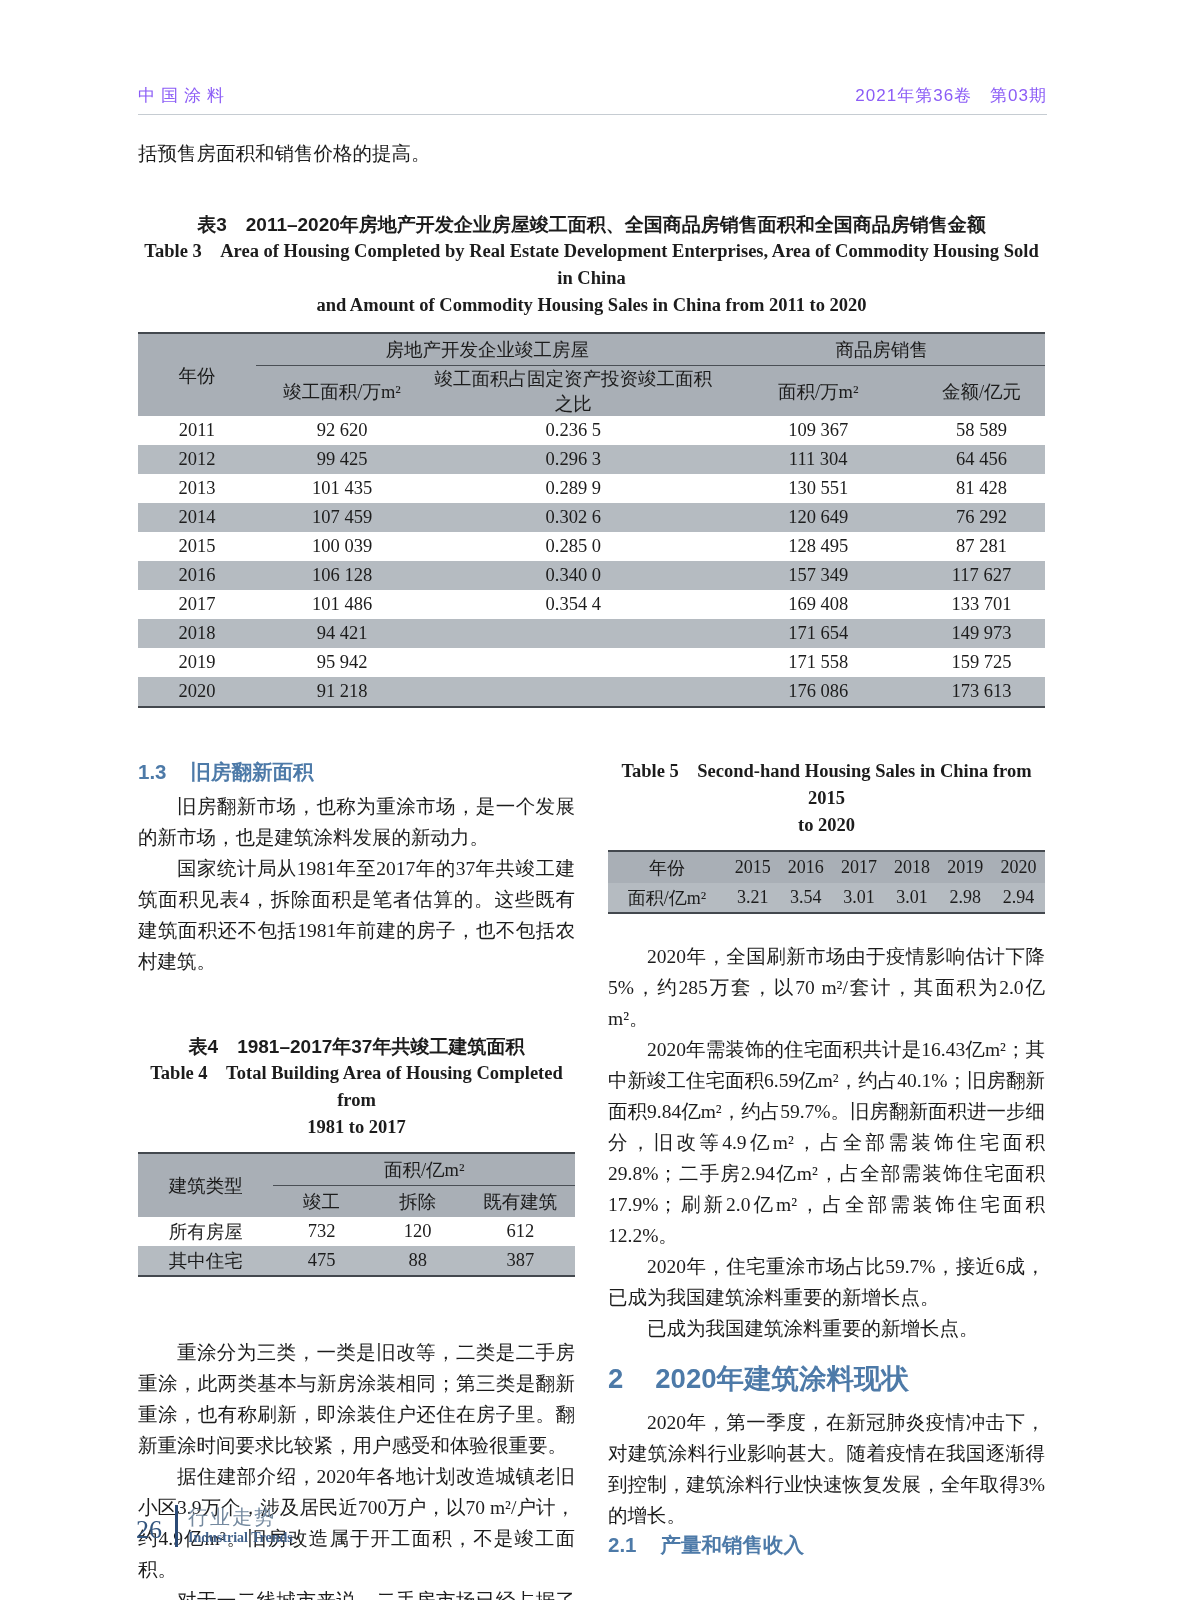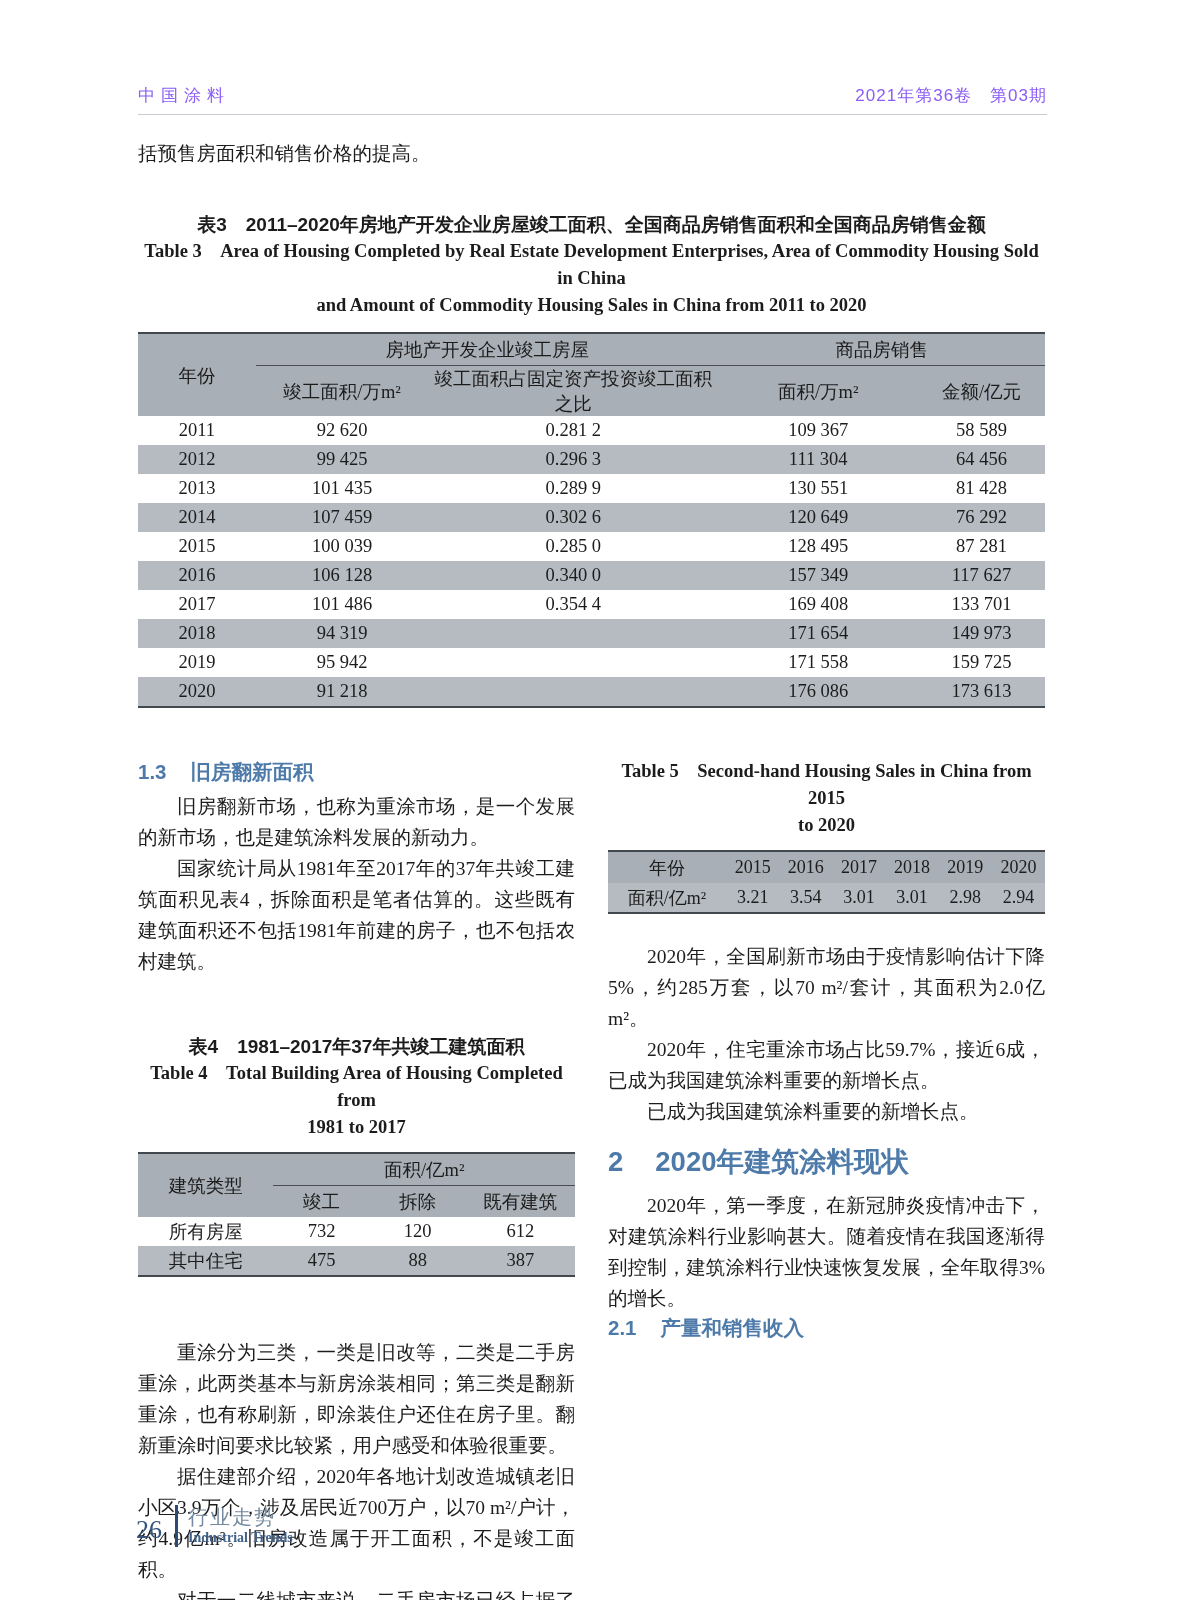--- a/index.html
+++ b/index.html
@@ -130,21 +130,21 @@
           <th>竣工面积/万m²</th>
           <th>竣工面积占固定资产投资竣工面积之比</th>
           <th>面积/万m²</th>
           <th>金额/亿元</th>
         </tr>
       </thead>
       <tbody>
         <tr>
             <td>2011</td>
             <td>92 620</td>
-            <td>0.281 2</td>
+            <td>0.236 5</td>
             <td>109 367</td>
             <td>58 589</td>
           </tr>
         <tr class="alt">
             <td>2012</td>
             <td>99 425</td>
             <td>0.296 3</td>
             <td>111 304</td>
             <td>64 456</td>
           </tr>
@@ -178,21 +178,21 @@
           </tr>
         <tr>
             <td>2017</td>
             <td>101 486</td>
             <td>0.354 4</td>
             <td>169 408</td>
             <td>133 701</td>
           </tr>
         <tr class="alt">
             <td>2018</td>
-            <td>94 319</td>
+            <td>94 421</td>
             <td></td>
             <td>171 654</td>
             <td>149 973</td>
           </tr>
         <tr>
             <td>2019</td>
             <td>95 942</td>
             <td></td>
             <td>171 558</td>
             <td>159 725</td>
@@ -295,20 +295,21 @@
                 <td>3.54</td>
                 <td>3.01</td>
                 <td>3.01</td>
                 <td>2.98</td>
                 <td>2.94</td>
               </tr>
           </tbody>
         </table>
 
         <p class="para rp1">2020年，全国刷新市场由于疫情影响估计下降5%，约285万套，以70 m²/套计，其面积为2.0亿m²。</p>
+        <p class="para">2020年需装饰的住宅面积共计是16.43亿m²；其中新竣工住宅面积6.59亿m²，约占40.1%；旧房翻新面积9.84亿m²，约占59.7%。旧房翻新面积进一步细分，旧改等4.9亿m²，占全部需装饰住宅面积29.8%；二手房2.94亿m²，占全部需装饰住宅面积17.9%；刷新2.0亿m²，占全部需装饰住宅面积12.2%。</p>
         <p class="para">2020年，住宅重涂市场占比59.7%，接近6成，已成为我国建筑涂料重要的新增长点。</p>
         <p class="para">已成为我国建筑涂料重要的新增长点。</p>
 
         <h2 class="h-main"><span class="num">2</span><span>2020年建筑涂料现状</span></h2>
         <p class="para">2020年，第一季度，在新冠肺炎疫情冲击下，对建筑涂料行业影响甚大。随着疫情在我国逐渐得到控制，建筑涂料行业快速恢复发展，全年取得3%的增长。</p>
 
         <h3 class="h-sub"><span class="num">2.1</span><span>产量和销售收入</span></h3>
 
       </div>
 

